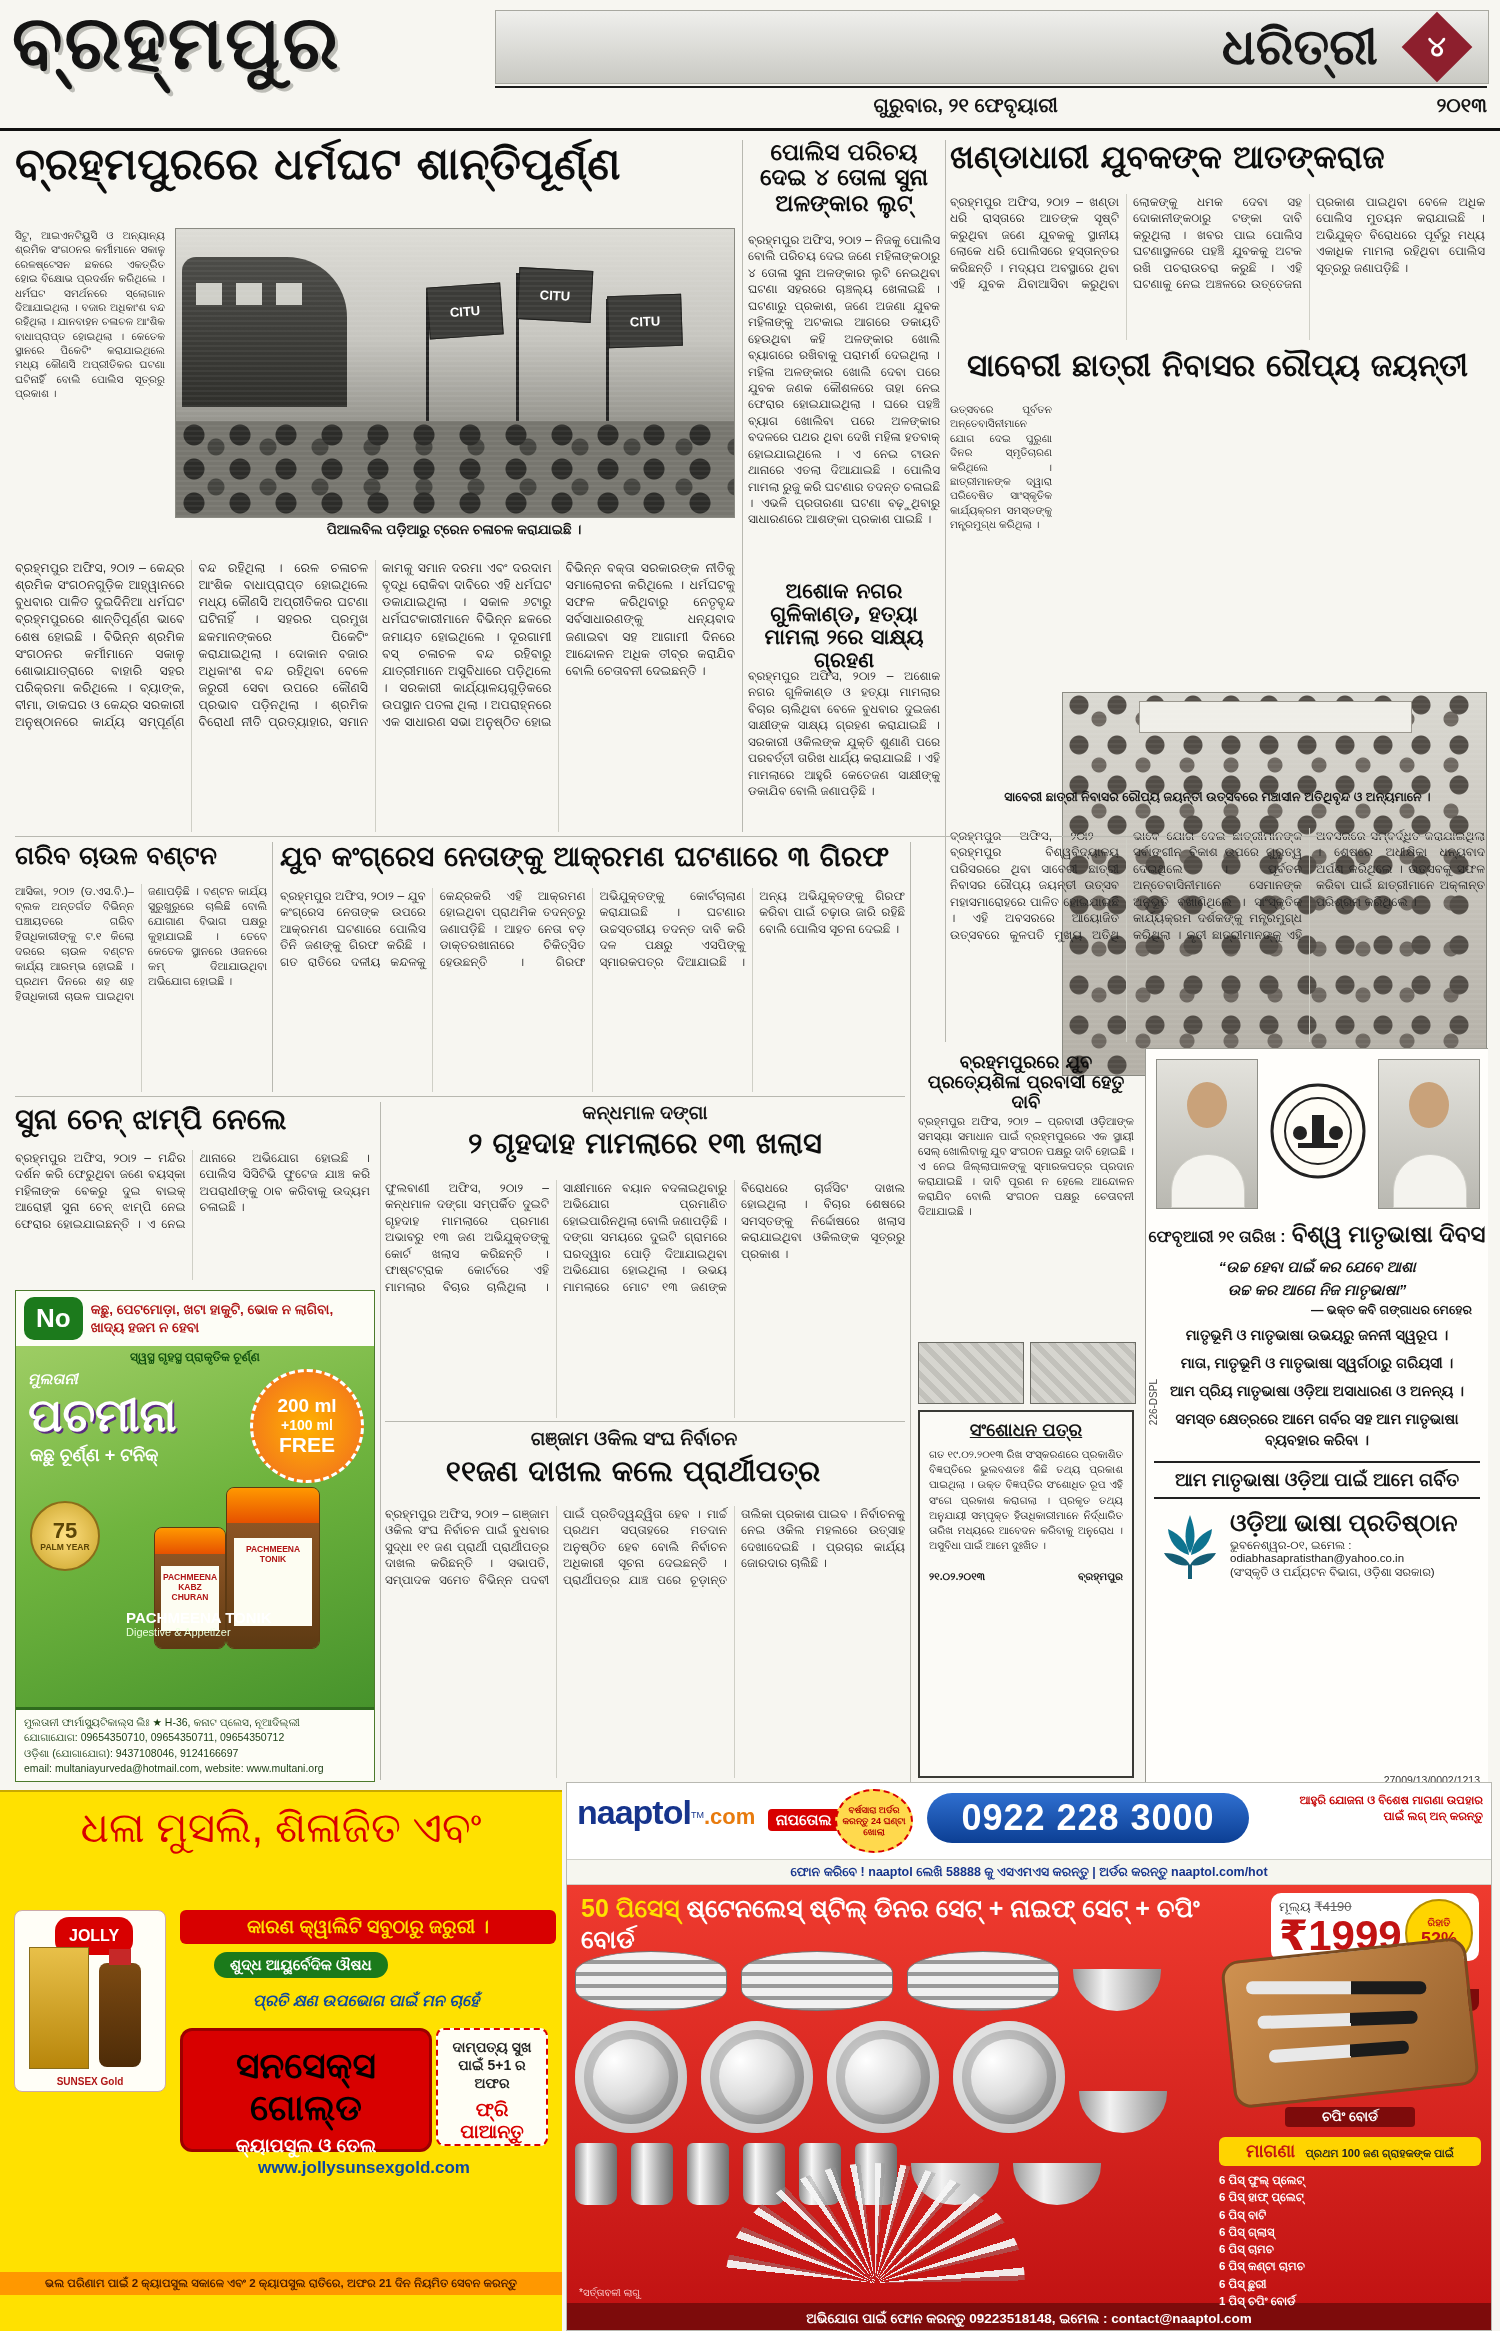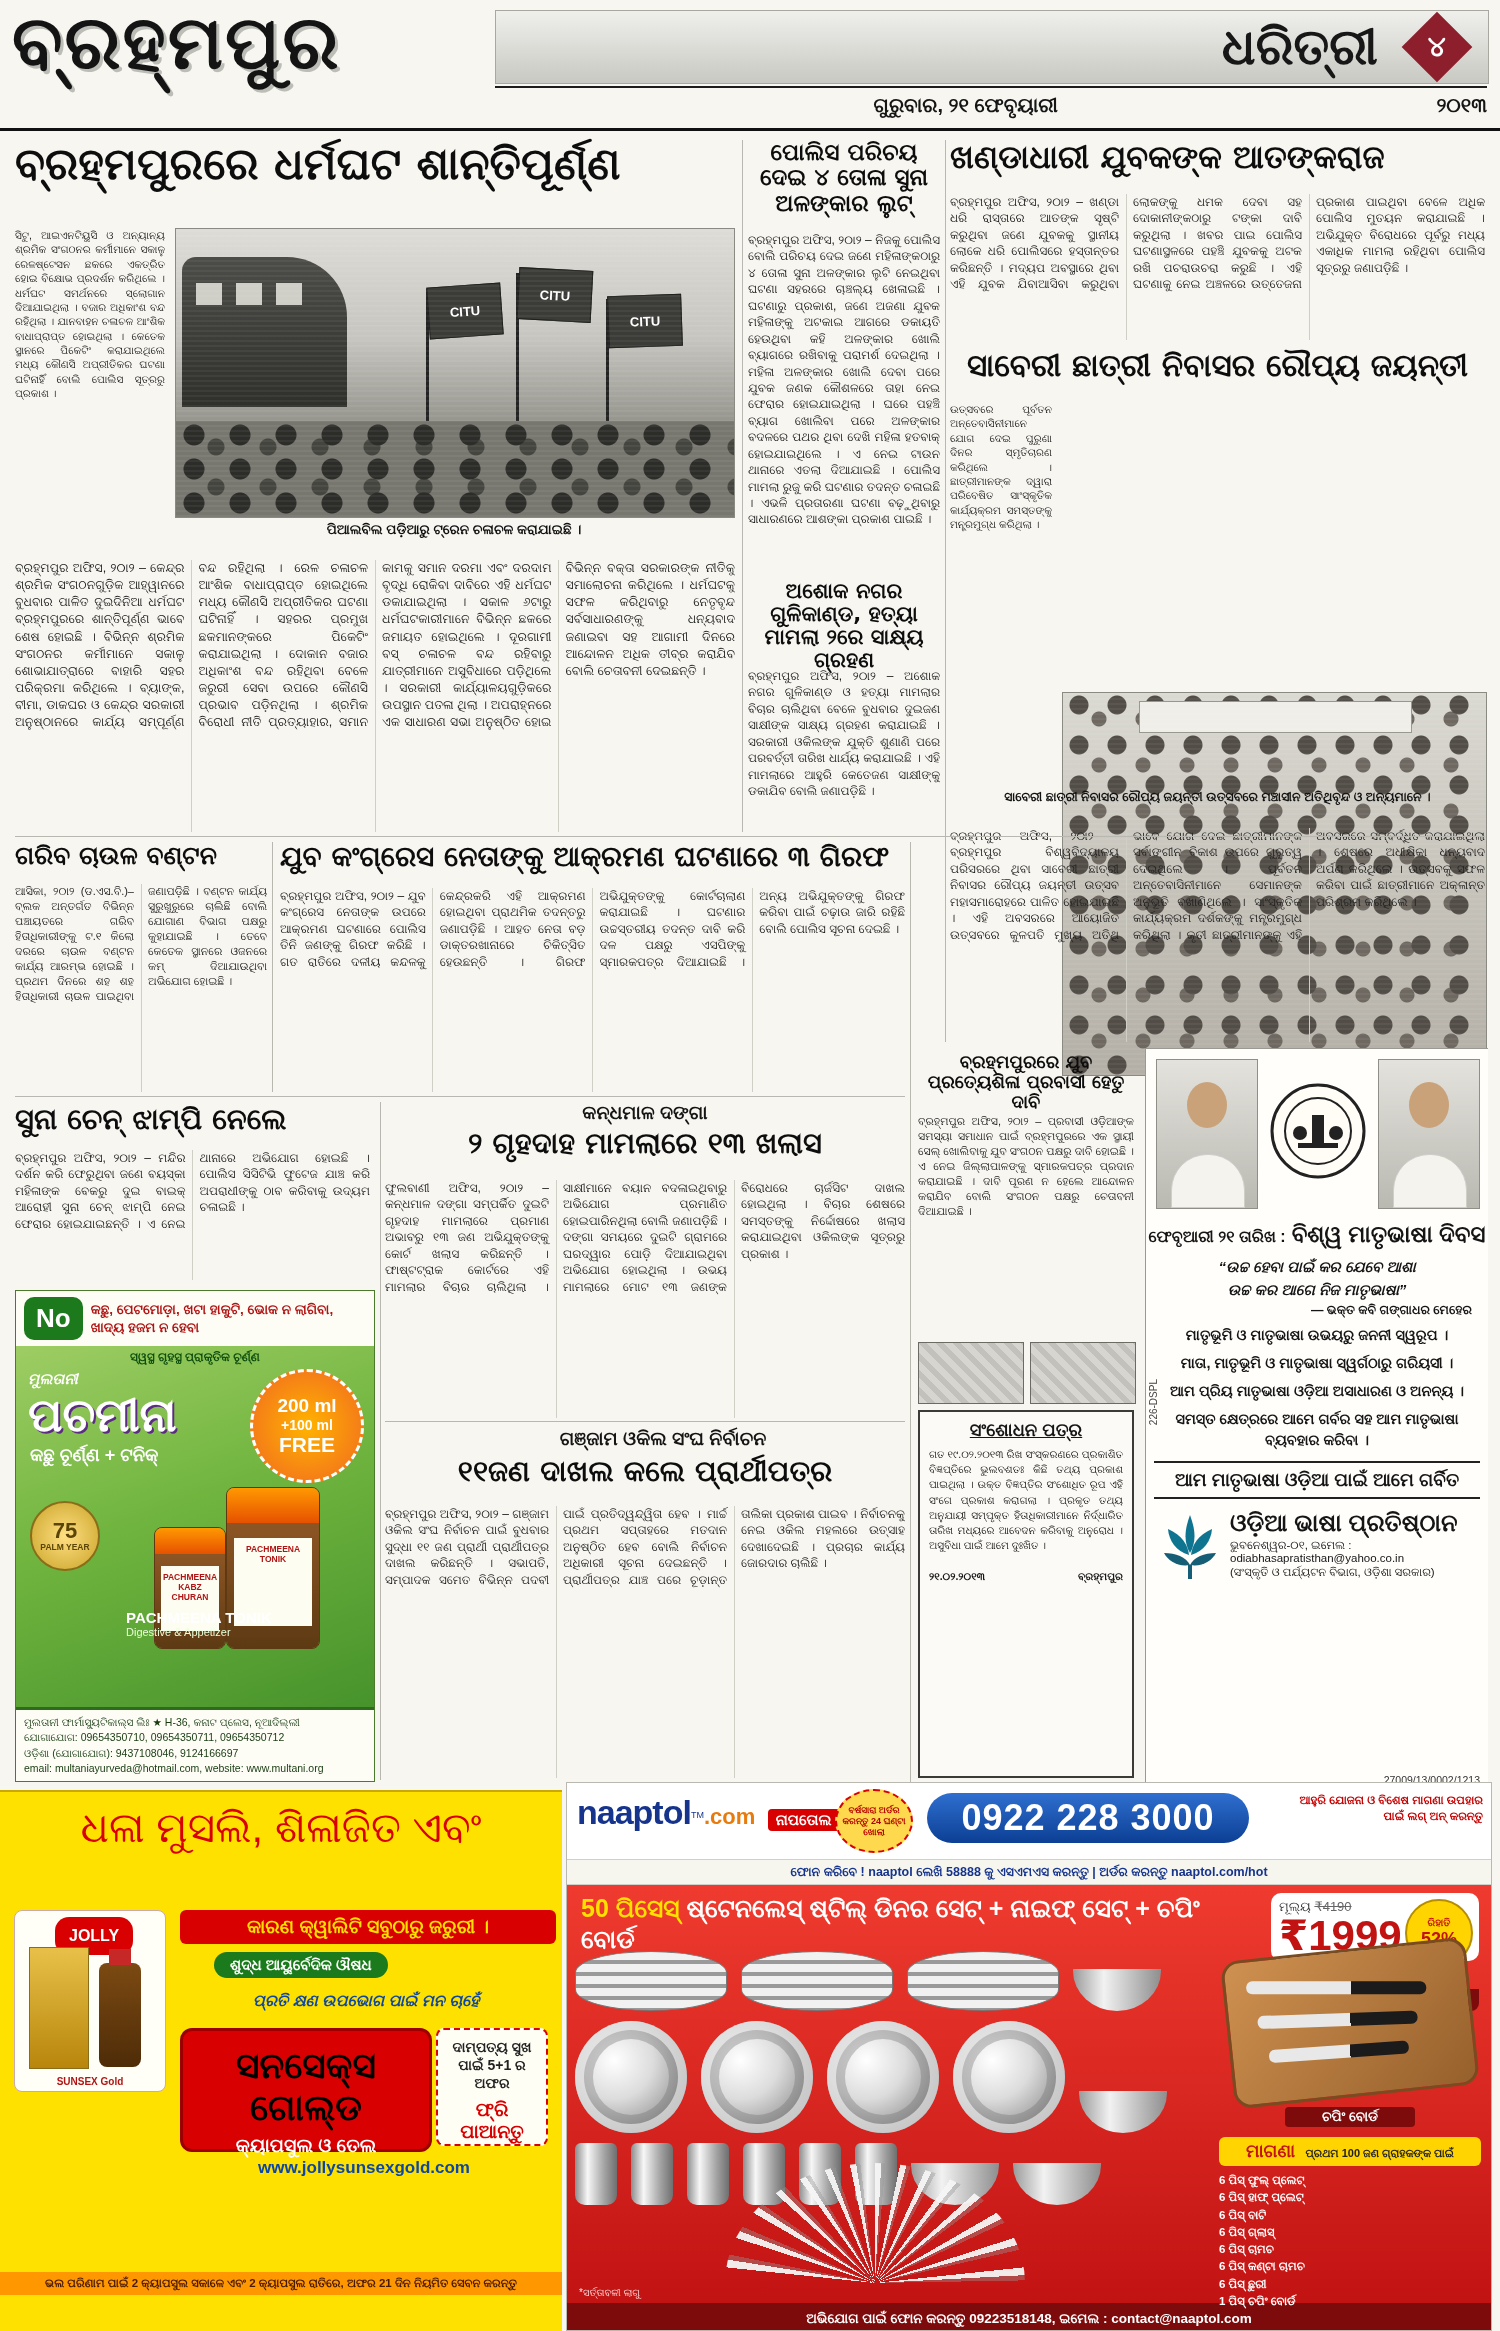--- a/index.html
+++ b/index.html
@@ -290,22 +290,22 @@
 <div class="hr" style="left:15px;top:1096px;width:890px"></div>
 
 <div class="abs hl" style="left:15px;top:1104px;width:355px;font-size:29px">ସୁନା ଚେନ୍ ଝାମ୍ପି ନେଲେ</div>
 <div class="abs bt c2" style="left:15px;top:1150px;width:355px;height:130px;font-size:12px">ବ୍ରହ୍ମପୁର ଅଫିସ, ୨୦ା୨ – ମନ୍ଦିର ଦର୍ଶନ କରି ଫେରୁଥିବା ଜଣେ ବୟସ୍କା ମହିଳାଙ୍କ ବେକରୁ ଦୁଇ ବାଇକ୍ ଆରୋହୀ ସୁନା ଚେନ୍ ଝାମ୍ପି ନେଇ ଫେରାର ହୋଇଯାଇଛନ୍ତି । ଏ ନେଇ ଥାନାରେ ଅଭିଯୋଗ ହୋଇଛି । ପୋଲିସ ସିସିଟିଭି ଫୁଟେଜ ଯାଞ୍ଚ କରି ଅପରାଧୀଙ୍କୁ ଠାବ କରିବାକୁ ଉଦ୍ୟମ ଚଳାଇଛି ।</div>
 
 <div class="abs kick" style="left:385px;top:1102px;width:520px">କନ୍ଧମାଳ ଦଙ୍ଗା</div>
 <div class="abs hl" style="left:385px;top:1128px;width:520px;font-size:29px;text-align:center">୨ ଗୃହଦାହ ମାମଲାରେ ୧୩ ଖଲାସ</div>
 <div class="abs bt c3" style="left:385px;top:1180px;width:520px;height:238px;font-size:12px">ଫୁଲବାଣୀ ଅଫିସ, ୨୦ା୨ – କନ୍ଧମାଳ ଦଙ୍ଗା ସମ୍ପର୍କିତ ଦୁଇଟି ଗୃହଦାହ ମାମଲାରେ ପ୍ରମାଣ ଅଭାବରୁ ୧୩ ଜଣ ଅଭିଯୁକ୍ତଙ୍କୁ କୋର୍ଟ ଖଲାସ କରିଛନ୍ତି । ଫାଷ୍ଟଟ୍ରାକ କୋର୍ଟରେ ଏହି ମାମଲାର ବିଚାର ଚାଲିଥିଲା । ସାକ୍ଷୀମାନେ ବୟାନ ବଦଳାଇଥିବାରୁ ଅଭିଯୋଗ ପ୍ରମାଣିତ ହୋଇପାରିନଥିଲା ବୋଲି ଜଣାପଡ଼ିଛି । ଦଙ୍ଗା ସମୟରେ ଦୁଇଟି ଗ୍ରାମରେ ଘରଦ୍ୱାର ପୋଡ଼ି ଦିଆଯାଇଥିବା ଅଭିଯୋଗ ହୋଇଥିଲା । ଉଭୟ ମାମଲାରେ ମୋଟ ୧୩ ଜଣଙ୍କ ବିରୋଧରେ ଚାର୍ଜସିଟ ଦାଖଲ ହୋଇଥିଲା । ବିଚାର ଶେଷରେ ସମସ୍ତଙ୍କୁ ନିର୍ଦ୍ଦୋଷରେ ଖଲାସ କରାଯାଇଥିବା ଓକିଲଙ୍କ ସୂତ୍ରରୁ ପ୍ରକାଶ ।</div>
 <div class="hr" style="left:385px;top:1421px;width:520px"></div>
 
-<div class="abs kick" style="left:403px;top:1428px;width:520px">ଗଞ୍ଜାମ ଓକିଲ ସଂଘ ନିର୍ବାଚନ</div>
-<div class="abs hl" style="left:385px;top:1456px;width:520px;font-size:29px;text-align:center">୧୧ଜଣ ଦାଖଲ କଲେ ପ୍ରାର୍ଥୀପତ୍ର</div>
+<div class="abs kick" style="left:374px;top:1428px;width:520px">ଗଞ୍ଜାମ ଓକିଲ ସଂଘ ନିର୍ବାଚନ</div>
+<div class="abs hl" style="left:373px;top:1456px;width:520px;font-size:29px;text-align:center">୧୧ଜଣ ଦାଖଲ କଲେ ପ୍ରାର୍ଥୀପତ୍ର</div>
 <div class="abs bt c3" style="left:385px;top:1506px;width:520px;height:272px;font-size:12px">ବ୍ରହ୍ମପୁର ଅଫିସ, ୨୦ା୨ – ଗଞ୍ଜାମ ଓକିଲ ସଂଘ ନିର୍ବାଚନ ପାଇଁ ବୁଧବାର ସୁଦ୍ଧା ୧୧ ଜଣ ପ୍ରାର୍ଥୀ ପ୍ରାର୍ଥୀପତ୍ର ଦାଖଲ କରିଛନ୍ତି । ସଭାପତି, ସମ୍ପାଦକ ସମେତ ବିଭିନ୍ନ ପଦବୀ ପାଇଁ ପ୍ରତିଦ୍ୱନ୍ଦ୍ୱିତା ହେବ । ମାର୍ଚ୍ଚ ପ୍ରଥମ ସପ୍ତାହରେ ମତଦାନ ଅନୁଷ୍ଠିତ ହେବ ବୋଲି ନିର୍ବାଚନ ଅଧିକାରୀ ସୂଚନା ଦେଇଛନ୍ତି । ପ୍ରାର୍ଥୀପତ୍ର ଯାଞ୍ଚ ପରେ ଚୂଡ଼ାନ୍ତ ତାଲିକା ପ୍ରକାଶ ପାଇବ । ନିର୍ବାଚନକୁ ନେଇ ଓକିଲ ମହଲରେ ଉତ୍ସାହ ଦେଖାଦେଇଛି । ପ୍ରଚାର କାର୍ଯ୍ୟ ଜୋରଦାର ଚାଲିଛି ।</div>
 <div class="vr" style="left:380px;top:1102px;height:678px"></div>
 
 <div class="vr" style="left:910px;top:842px;height:948px"></div>
 <div class="abs hl" style="left:918px;top:1052px;width:216px;font-size:18px;text-align:center">ବ୍ରହ୍ମପୁରରେ ଯୁବ ପ୍ରତ୍ୟେଶିଳା ପ୍ରବାସୀ ହେତୁ ଦାବି</div>
 <div class="abs bt" style="left:918px;top:1114px;width:216px;height:220px;font-size:11px">ବ୍ରହ୍ମପୁର ଅଫିସ, ୨୦ା୨ – ପ୍ରବାସୀ ଓଡ଼ିଆଙ୍କ ସମସ୍ୟା ସମାଧାନ ପାଇଁ ବ୍ରହ୍ମପୁରରେ ଏକ ସ୍ଥାୟୀ ସେଲ୍ ଖୋଲିବାକୁ ଯୁବ ସଂଗଠନ ପକ୍ଷରୁ ଦାବି ହୋଇଛି । ଏ ନେଇ ଜିଲ୍ଲାପାଳଙ୍କୁ ସ୍ମାରକପତ୍ର ପ୍ରଦାନ କରାଯାଇଛି । ଦାବି ପୂରଣ ନ ହେଲେ ଆନ୍ଦୋଳନ କରାଯିବ ବୋଲି ସଂଗଠନ ପକ୍ଷରୁ ଚେତାବନୀ ଦିଆଯାଇଛି ।</div>
 <div class="thumb-ad" style="left:918px;top:1342px"></div>
 <div class="thumb-ad" style="left:1030px;top:1342px"></div>
 <div class="abs" id="correction" style="left:918px;top:1410px;width:216px;height:368px">
   <div class="t">ସଂଶୋଧନ ପତ୍ର</div>

